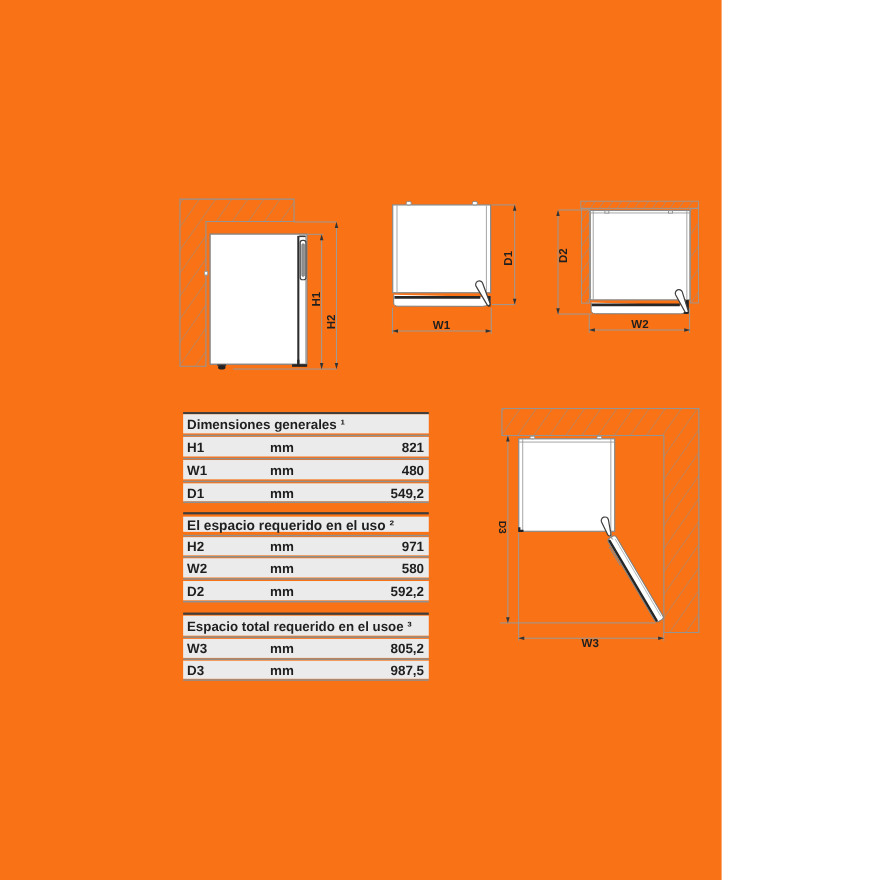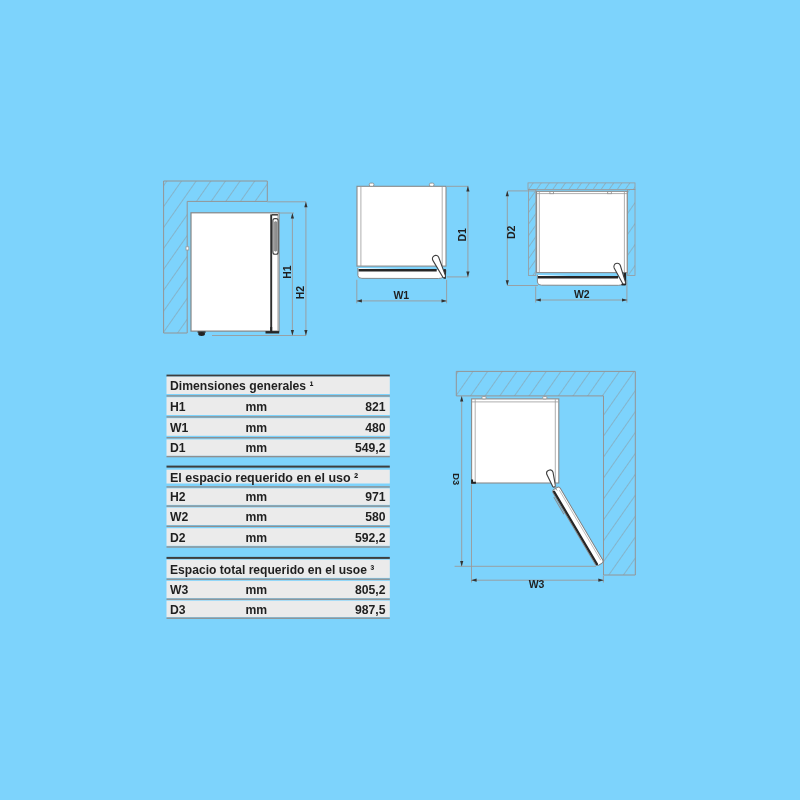--- a/index.html
+++ b/index.html
@@ -1,16 +1,16 @@
 <!DOCTYPE html>
 <html><head>
 <meta charset="utf-8">
 <style>
   html,body{margin:0;padding:0;background:#ffffff;}
-  .page{position:relative;width:800px;height:800px;background:#7dd3fc;overflow:hidden;
+  .page{position:relative;width:656px;height:800px;background:#f97316;overflow:hidden;
         font-family:"Liberation Sans", sans-serif;}
   text{font-family:"Liberation Sans", sans-serif;fill:#1f1f1f;}
 </style>
 </head>
 <body>
 <div class="page">
 <svg style="filter:blur(0.38px)" width="800" height="800" viewBox="0 0 800 800" xmlns="http://www.w3.org/2000/svg">
 <defs>
   <pattern id="hatch14" patternUnits="userSpaceOnUse" width="12" height="12" patternTransform="rotate(35)">
     <line x1="0" y1="0" x2="0" y2="12" stroke="#8f8f8f" stroke-width="0.9"></line>

